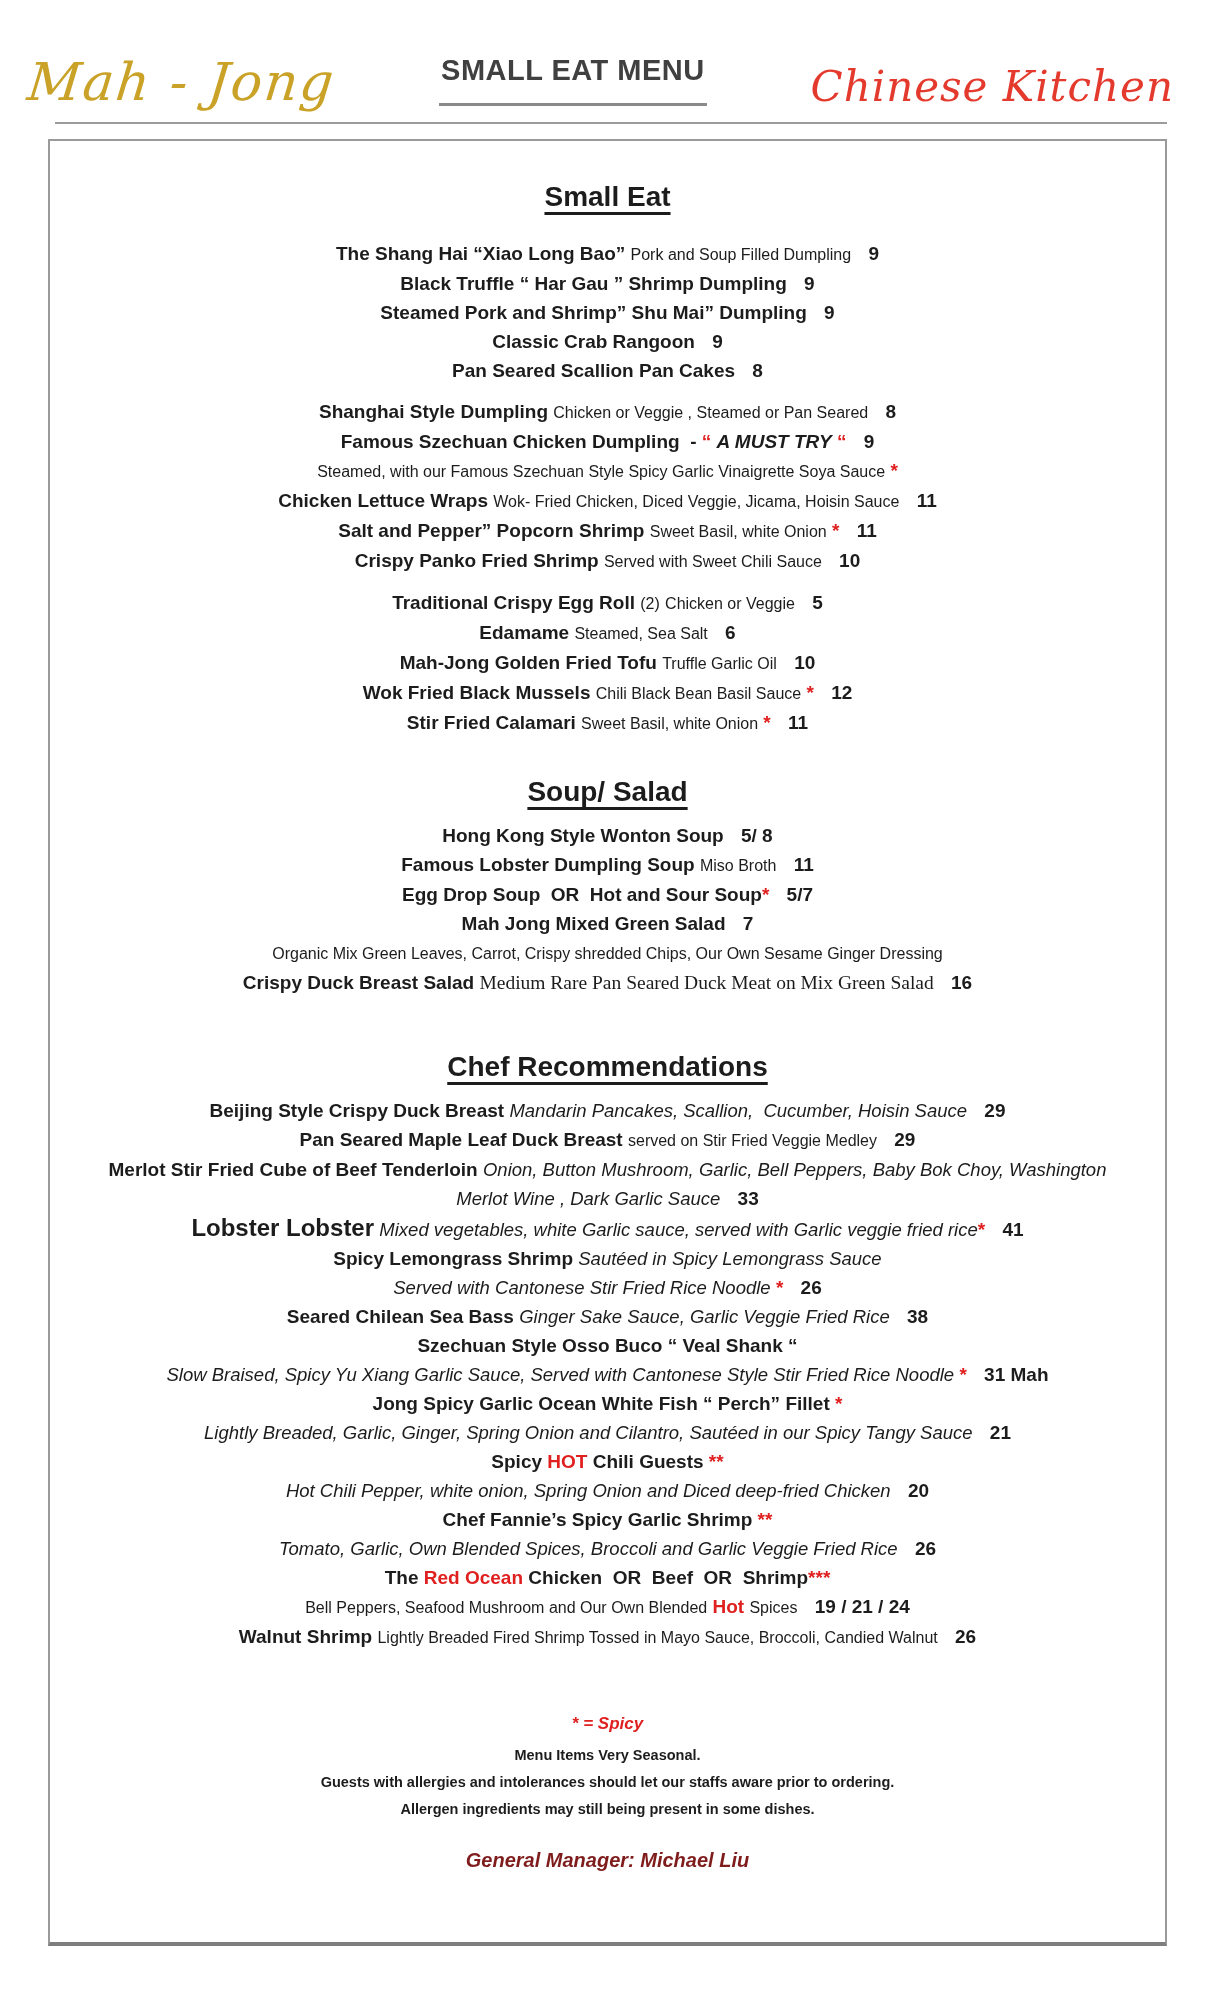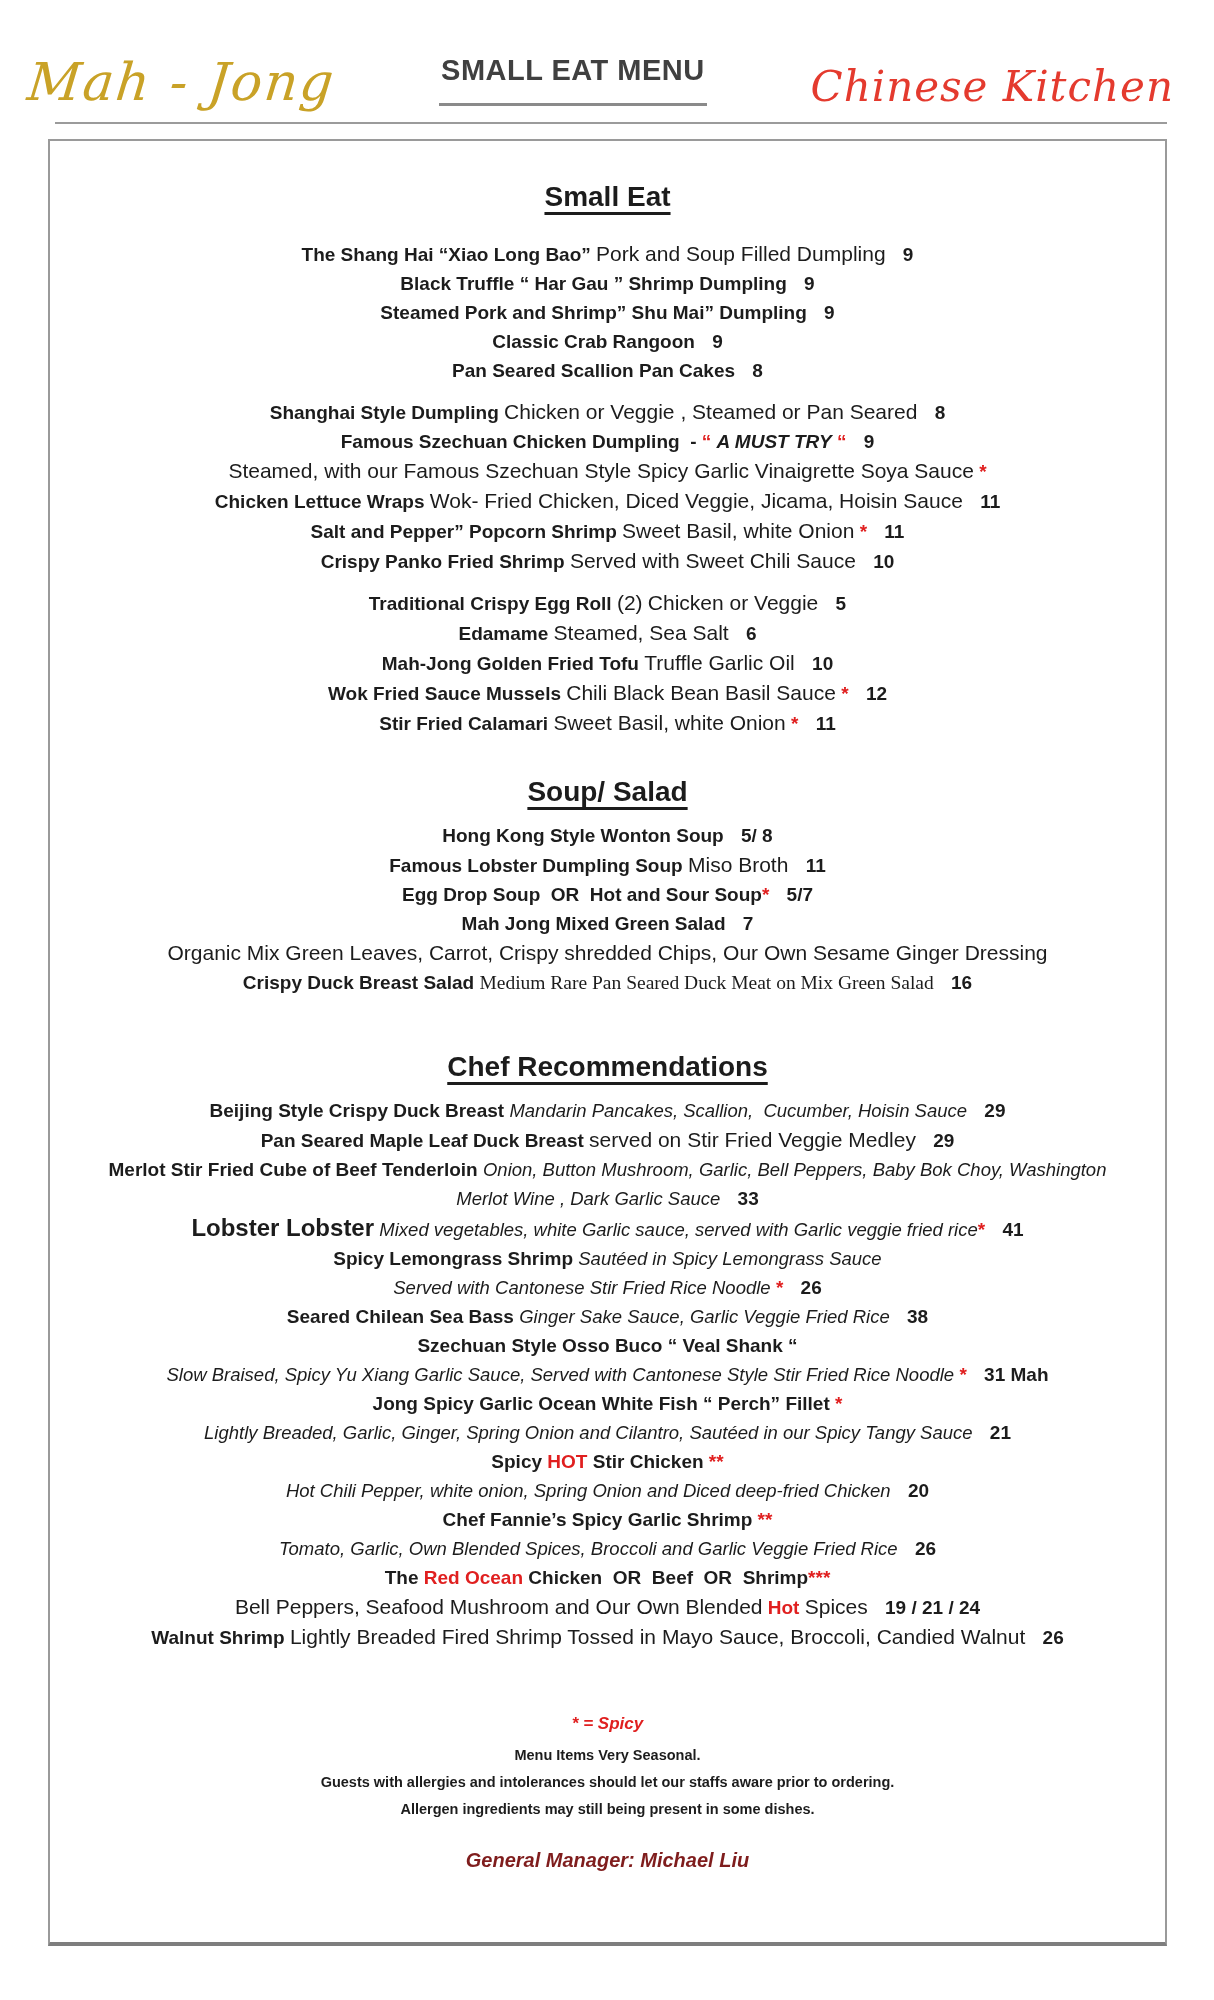--- a/index.html
+++ b/index.html
@@ -39,21 +39,21 @@
     text-decoration:underline;text-decoration-thickness:2.5px;text-underline-offset:6px;
   }
   .section-small-eat .section-heading{margin-top:4px;}
   .section-soup-salad{margin-top:38px;}
   .section-soup-salad .section-heading{margin-bottom:13px;}
   .section-chef-recommendations{margin-top:54px;}
   .section-chef-recommendations .section-heading{margin-bottom:13px;}
   .group + .group{margin-top:12px;}
   .line{font-size:19px;line-height:29px;white-space:pre-wrap;}
   .seg-b{font-weight:700;}
-  .seg-reg{font-weight:400;font-size:21px;}
+  .seg-reg{font-weight:400;font-size:16px;}
   .seg-i{font-style:italic;font-size:18.5px;}
   .seg-bi{font-weight:700;font-style:italic;}
   .seg-bl{font-weight:700;font-size:24px;}
   .seg-serif{font-family:"Liberation Serif",serif;font-size:19.5px;}
   .seg-red{color:#e01f1f;font-weight:700;}
   .seg-redb{color:#e01f1f;font-weight:700;}
   .seg-price{font-weight:700;margin-left:12px;}
   
   .footer{margin-top:62px;}
   .spicy-legend{color:#e01f1f;font-weight:700;font-style:italic;font-size:17px;margin-bottom:8px;}
@@ -86,21 +86,21 @@
           <div class="line"><span class="seg-b">Famous Szechuan Chicken Dumpling  -</span> <span class="seg-red">“</span> <span class="seg-bi">A MUST TRY</span> <span class="seg-red">“</span> <span class="seg-price">9</span></div>
           <div class="line"><span class="seg-reg">Steamed, with our Famous Szechuan Style Spicy Garlic Vinaigrette Soya Sauce</span> <span class="seg-red">*</span></div>
           <div class="line"><span class="seg-b">Chicken Lettuce Wraps</span> <span class="seg-reg">Wok- Fried Chicken, Diced Veggie, Jicama, Hoisin Sauce</span> <span class="seg-price">11</span></div>
           <div class="line"><span class="seg-b">Salt and Pepper” Popcorn Shrimp</span> <span class="seg-reg">Sweet Basil, white Onion</span> <span class="seg-red">*</span> <span class="seg-price">11</span></div>
           <div class="line"><span class="seg-b">Crispy Panko Fried Shrimp</span> <span class="seg-reg">Served with Sweet Chili Sauce</span> <span class="seg-price">10</span></div>
         </div>
         <div class="group">
           <div class="line"><span class="seg-b">Traditional Crispy Egg Roll</span> <span class="seg-reg">(2)</span> <span class="seg-reg">Chicken or Veggie</span> <span class="seg-price">5</span></div>
           <div class="line"><span class="seg-b">Edamame</span> <span class="seg-reg">Steamed, Sea Salt</span> <span class="seg-price">6</span></div>
           <div class="line"><span class="seg-b">Mah-Jong Golden Fried Tofu</span> <span class="seg-reg">Truffle Garlic Oil</span> <span class="seg-price">10</span></div>
-          <div class="line"><span class="seg-b">Wok Fried Sauce Mussels</span> <span class="seg-reg">Chili Black Bean Basil Sauce</span> <span class="seg-red">*</span> <span class="seg-price">12</span></div>
+          <div class="line"><span class="seg-b">Wok Fried Black Mussels</span> <span class="seg-reg">Chili Black Bean Basil Sauce</span> <span class="seg-red">*</span> <span class="seg-price">12</span></div>
           <div class="line"><span class="seg-b">Stir Fried Calamari</span> <span class="seg-reg">Sweet Basil, white Onion</span> <span class="seg-red">*</span> <span class="seg-price">11</span></div>
         </div>
       </div>
       <div class="section section-soup-salad">
         <div class="section-heading">Soup/ Salad</div>
         <div class="group">
           <div class="line"><span class="seg-b">Hong Kong Style Wonton Soup</span> <span class="seg-price">5/ 8</span></div>
           <div class="line"><span class="seg-b">Famous Lobster Dumpling Soup</span> <span class="seg-reg">Miso Broth</span> <span class="seg-price">11</span></div>
           <div class="line"><span class="seg-b">Egg Drop Soup  OR  Hot and Sour Soup</span><span class="seg-red">*</span> <span class="seg-price">5/7</span></div>
           <div class="line"><span class="seg-b">Mah Jong Mixed Green Salad</span> <span class="seg-price">7</span></div>
@@ -115,21 +115,21 @@
           <div class="line"><span class="seg-b">Pan Seared Maple Leaf Duck Breast</span> <span class="seg-reg">served on Stir Fried Veggie Medley</span> <span class="seg-price">29</span></div>
           <div class="line"><span class="seg-b">Merlot Stir Fried Cube of Beef Tenderloin</span> <span class="seg-i">Onion, Button Mushroom, Garlic, Bell Peppers, Baby Bok Choy, Washington Merlot Wine , Dark Garlic Sauce</span> <span class="seg-price">33</span></div>
           <div class="line"><span class="seg-bl">Lobster Lobster</span> <span class="seg-i">Mixed vegetables, white Garlic sauce, served with Garlic veggie fried rice</span><span class="seg-red">*</span> <span class="seg-price">41</span></div>
           <div class="line"><span class="seg-b">Spicy Lemongrass Shrimp</span> <span class="seg-i">Sautéed in Spicy Lemongrass Sauce</span></div>
           <div class="line"><span class="seg-i">Served with Cantonese Stir Fried Rice Noodle</span> <span class="seg-red">*</span> <span class="seg-price">26</span></div>
           <div class="line"><span class="seg-b">Seared Chilean Sea Bass</span> <span class="seg-i">Ginger Sake Sauce, Garlic Veggie Fried Rice</span> <span class="seg-price">38</span></div>
           <div class="line"><span class="seg-b">Szechuan Style Osso Buco “ Veal Shank “</span></div>
           <div class="line"><span class="seg-i">Slow Braised, Spicy Yu Xiang Garlic Sauce, Served with Cantonese Style Stir Fried Rice Noodle</span> <span class="seg-red">*</span> <span class="seg-price">31 Mah</span></div>
           <div class="line"><span class="seg-b">Jong Spicy Garlic Ocean White Fish “ Perch” Fillet</span> <span class="seg-red">*</span></div>
           <div class="line"><span class="seg-i">Lightly Breaded, Garlic, Ginger, Spring Onion and Cilantro, Sautéed in our Spicy Tangy Sauce</span> <span class="seg-price">21</span></div>
-          <div class="line"><span class="seg-b">Spicy</span> <span class="seg-redb">HOT</span> <span class="seg-b">Stir Chicken</span> <span class="seg-red">**</span></div>
+          <div class="line"><span class="seg-b">Spicy</span> <span class="seg-redb">HOT</span> <span class="seg-b">Chili Guests</span> <span class="seg-red">**</span></div>
           <div class="line"><span class="seg-i">Hot Chili Pepper, white onion, Spring Onion and Diced deep-fried Chicken</span> <span class="seg-price">20</span></div>
           <div class="line"><span class="seg-b">Chef Fannie’s Spicy Garlic Shrimp</span> <span class="seg-red">**</span></div>
           <div class="line"><span class="seg-i">Tomato, Garlic, Own Blended Spices, Broccoli and Garlic Veggie Fried Rice</span> <span class="seg-price">26</span></div>
           <div class="line"><span class="seg-b">The</span> <span class="seg-redb">Red Ocean</span> <span class="seg-b">Chicken  OR  Beef  OR  Shrimp</span><span class="seg-red">***</span></div>
           <div class="line"><span class="seg-reg">Bell Peppers, Seafood Mushroom and Our Own Blended</span> <span class="seg-redb">Hot</span> <span class="seg-reg">Spices</span> <span class="seg-price">19 / 21 / 24</span></div>
           <div class="line"><span class="seg-b">Walnut Shrimp</span> <span class="seg-reg">Lightly Breaded Fired Shrimp Tossed in Mayo Sauce, Broccoli, Candied Walnut</span> <span class="seg-price">26</span></div>
         </div>
       </div>
     </div>
 

